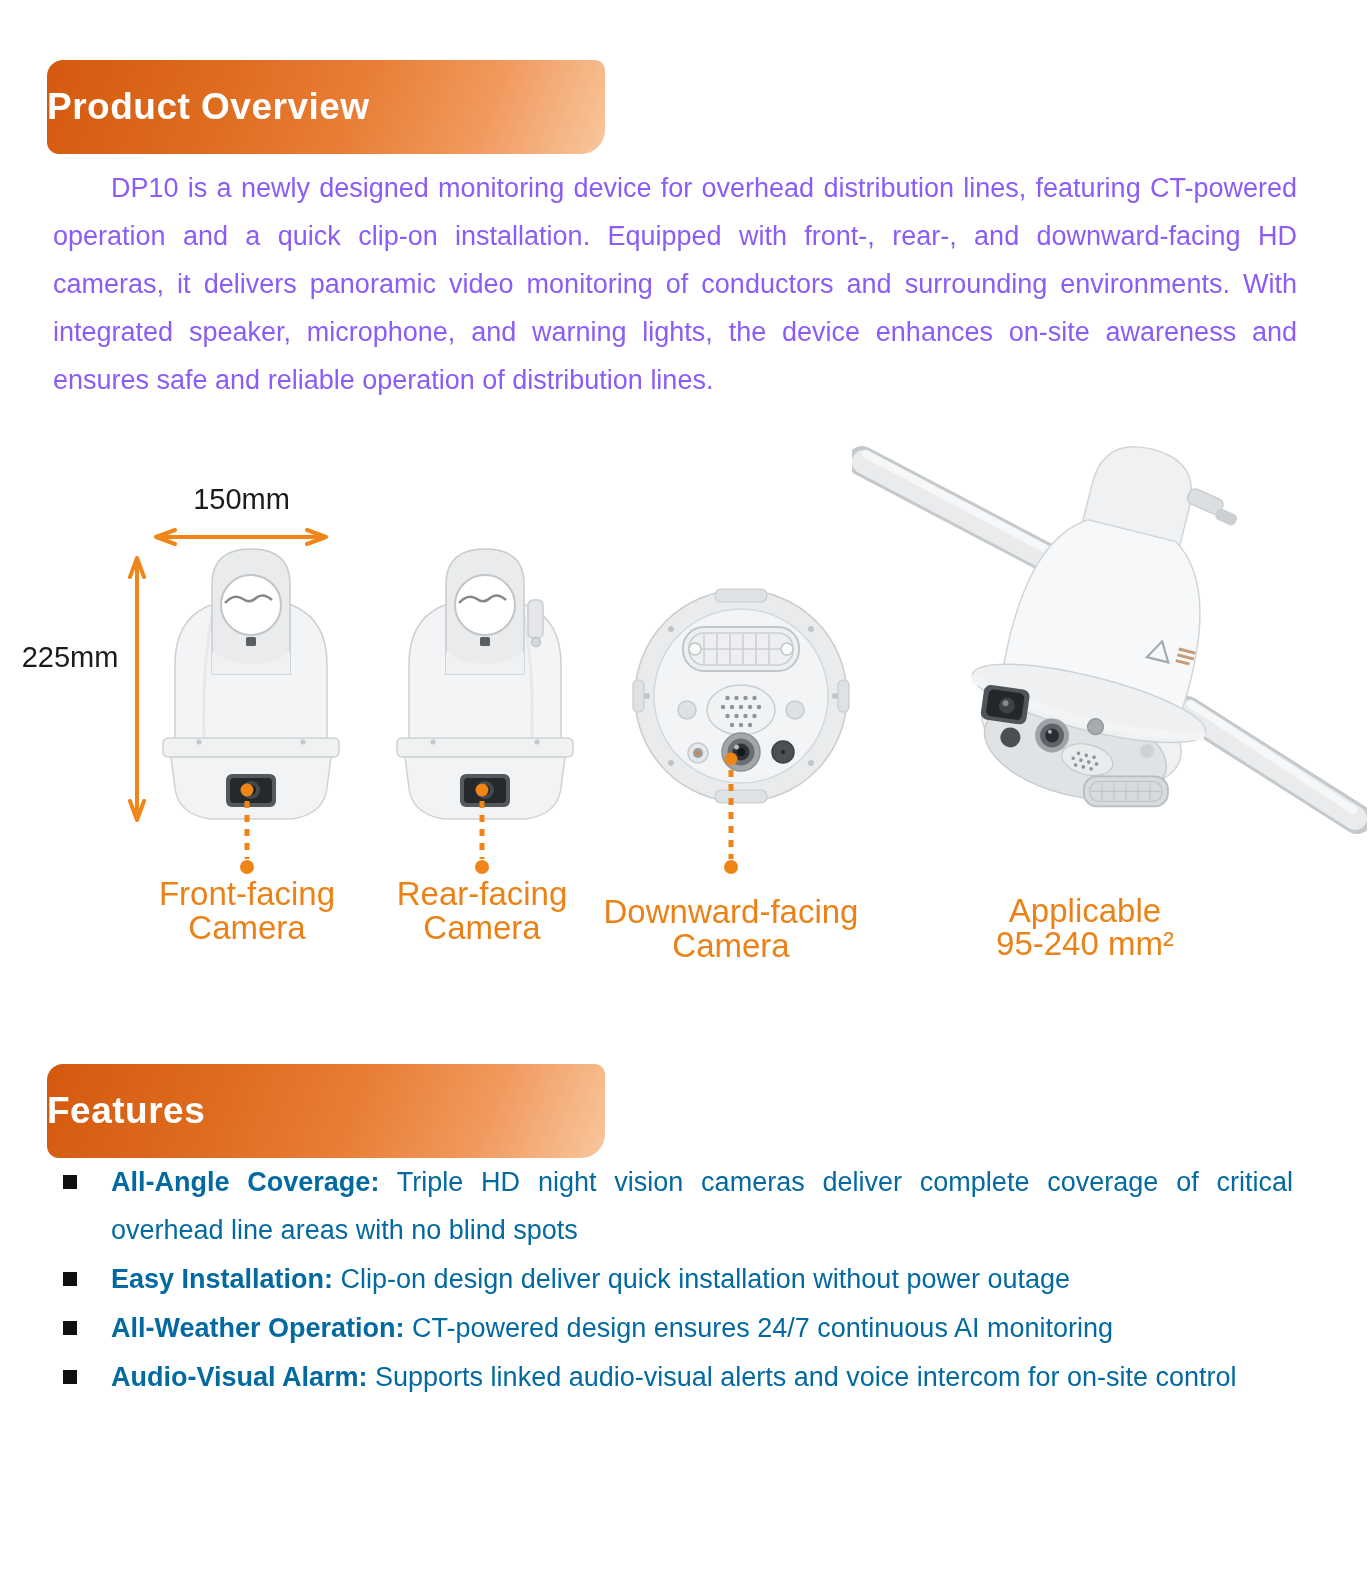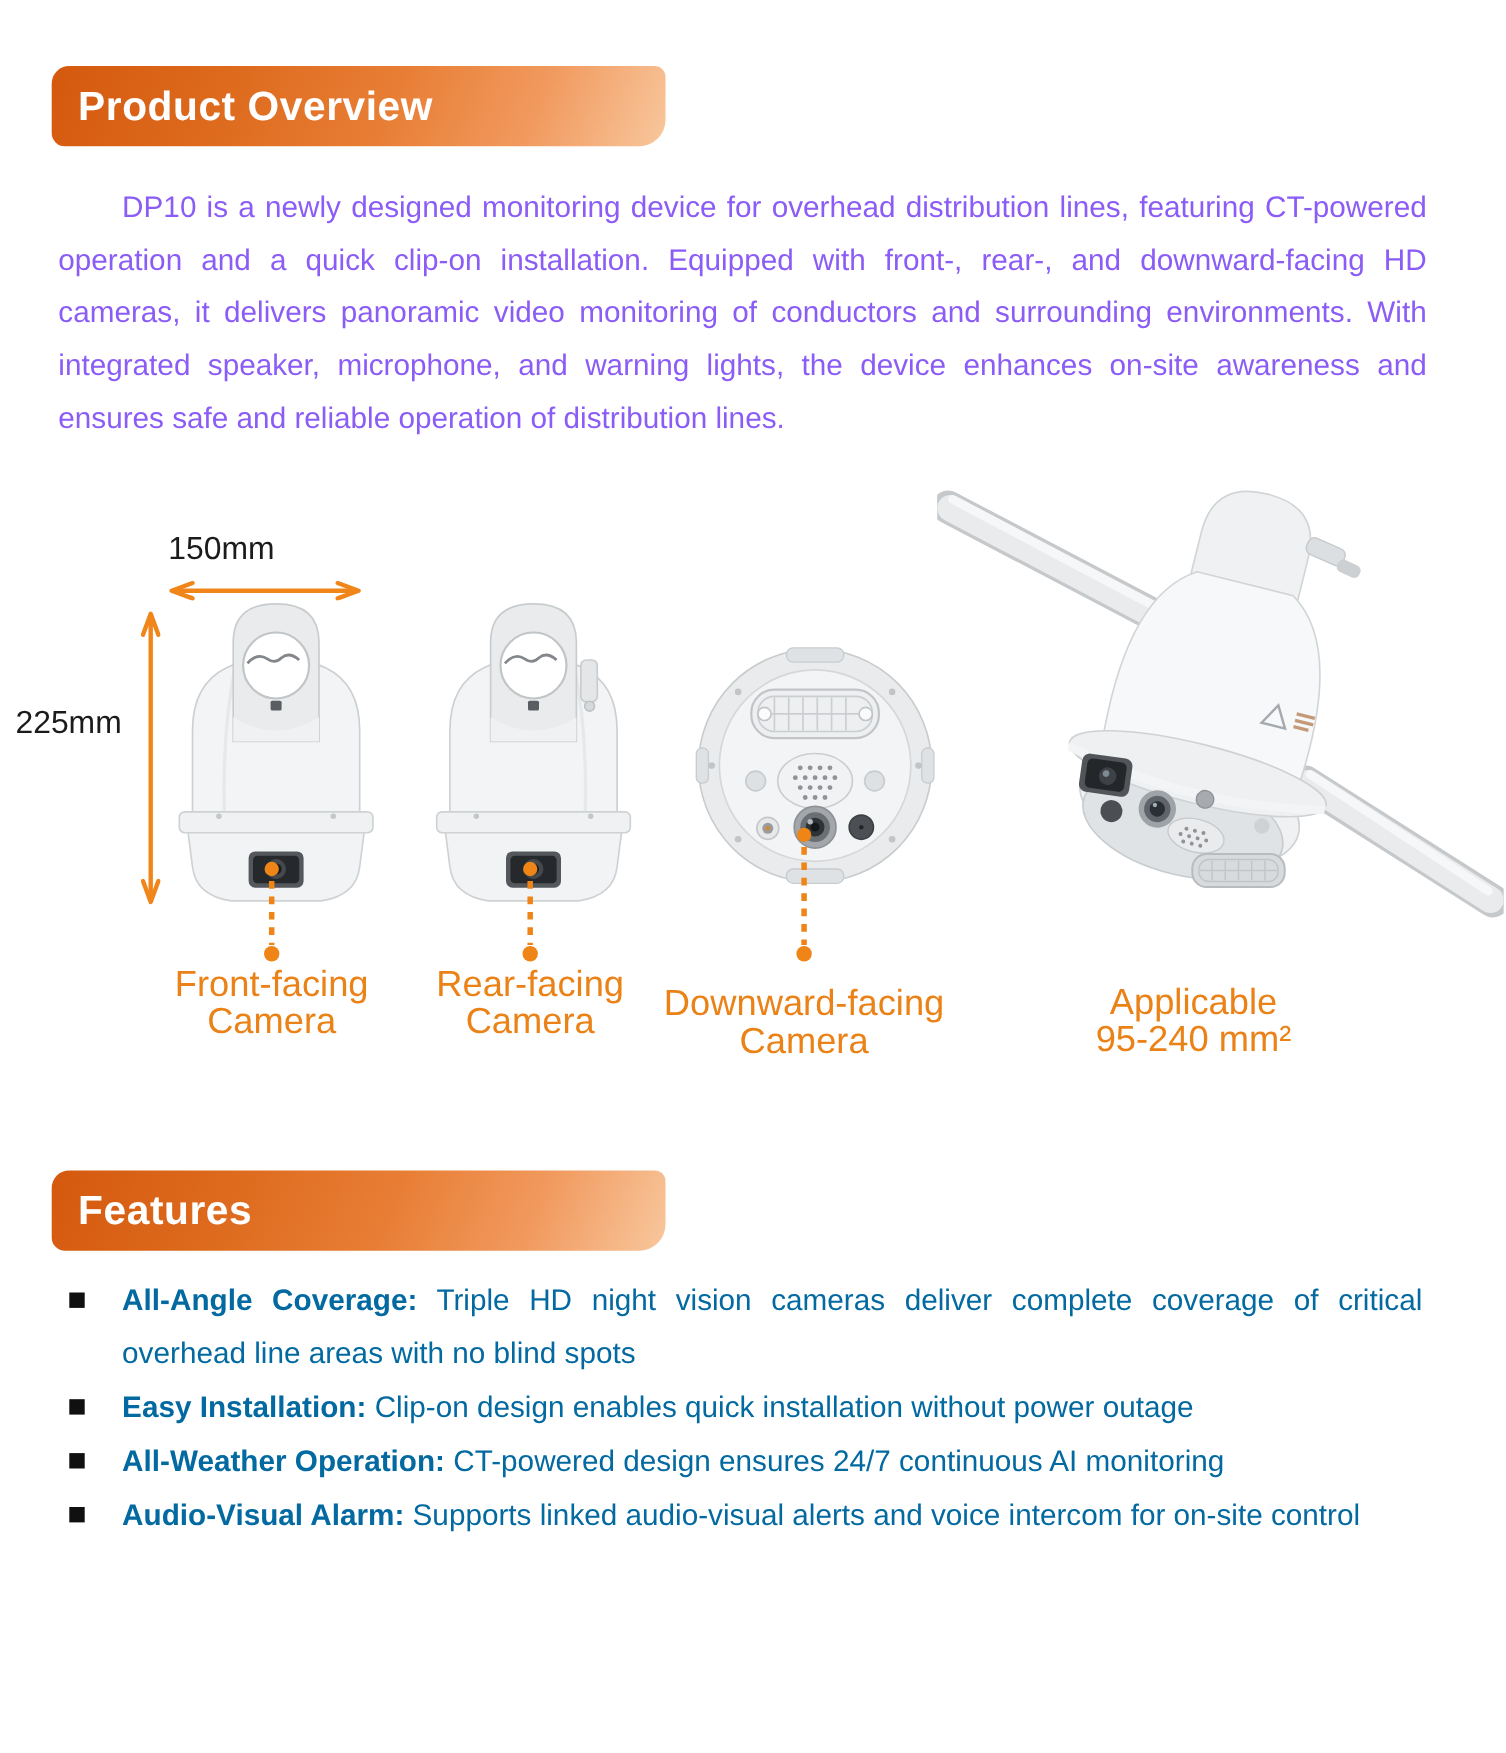--- a/index.html
+++ b/index.html
@@ -1,31 +1,31 @@
 <!DOCTYPE html>
 <html style="--accent: #EB8217; --text: #1C1C1E;"><head>
 <meta charset="utf-8">
 <style>
   html,body{margin:0;padding:0;background:#ffffff;}
   .page{
     position:relative;width:1369px;height:1594px;background:#ffffff;overflow:hidden;
     font-family:"Liberation Sans",sans-serif;color:var(--text,#1b1b1b);
   }
   .banner{
-    position:absolute;left:47px;width:558px;height:73px;box-sizing:border-box;
+    position:absolute;left:47px;width:558px;height:94px;box-sizing:border-box;
     border-radius:16px 10px 24px 12px;
     background:linear-gradient(112deg,#d4590e 0%,#dd6a1d 28%,#e87e35 55%,#f19a5f 78%,#f8c79d 100%);
-    display:flex;align-items:center;padding-left:24px;text-align:center;
+    display:flex;align-items:center;text-align:center;
   }
   .banner span{color:#ffffff;font-size:37px;font-weight:bold;letter-spacing:.5px;}
   .para{
     position:absolute;left:53px;top:164px;width:1244px;
     font-size:27px;line-height:48px;text-align:justify;text-indent:58px;color:#8b5cf6;
   }
-  .dim{position:absolute;font-size:29px;color:#1b1b1d;}
+  .dim{position:absolute;font-size:29px;color:#1b1b1d;text-align:center;}
   .cap{position:absolute;color:var(--accent,#eb8217);font-size:33px;line-height:34px;text-align:center;}
   .cap.small{line-height:33px;margin-top:30px;}
   .abs{position:absolute;}
   .features{position:absolute;left:60px;top:1158px;width:1233px;}
   .feat{display:flex;font-size:27px;line-height:48px;color:#0369a1;text-align:justify;margin-bottom:1px;}
   .feat .sq{flex:none;width:14px;height:14px;background:#101010;margin:17px 34px 0 3px;}
   .feat p{margin:0;flex:1;}
   .feat b{font-weight:bold;}
   svg{display:block;}
 </style>
@@ -249,21 +249,21 @@
     <span>Features</span>
   </div>
 
   <div class="features">
     <div class="feat">
       <div class="sq"></div>
       <p><b>All-Angle Coverage:</b><span> Triple HD night vision cameras deliver complete coverage of critical overhead line areas with no blind spots</span></p>
     </div>
     <div class="feat">
       <div class="sq"></div>
-      <p><b>Easy Installation:</b><span> Clip-on design enables quick installation without power outage</span></p>
+      <p><b>Easy Installation:</b><span> Clip-on design deliver quick installation without power outage</span></p>
     </div>
     <div class="feat">
       <div class="sq"></div>
       <p><b>All-Weather Operation:</b><span> CT-powered design ensures 24/7 continuous AI monitoring</span></p>
     </div>
     <div class="feat">
       <div class="sq"></div>
       <p><b>Audio-Visual Alarm:</b><span> Supports linked audio-visual alerts and voice intercom for on-site control</span></p>
     </div>
   </div>

